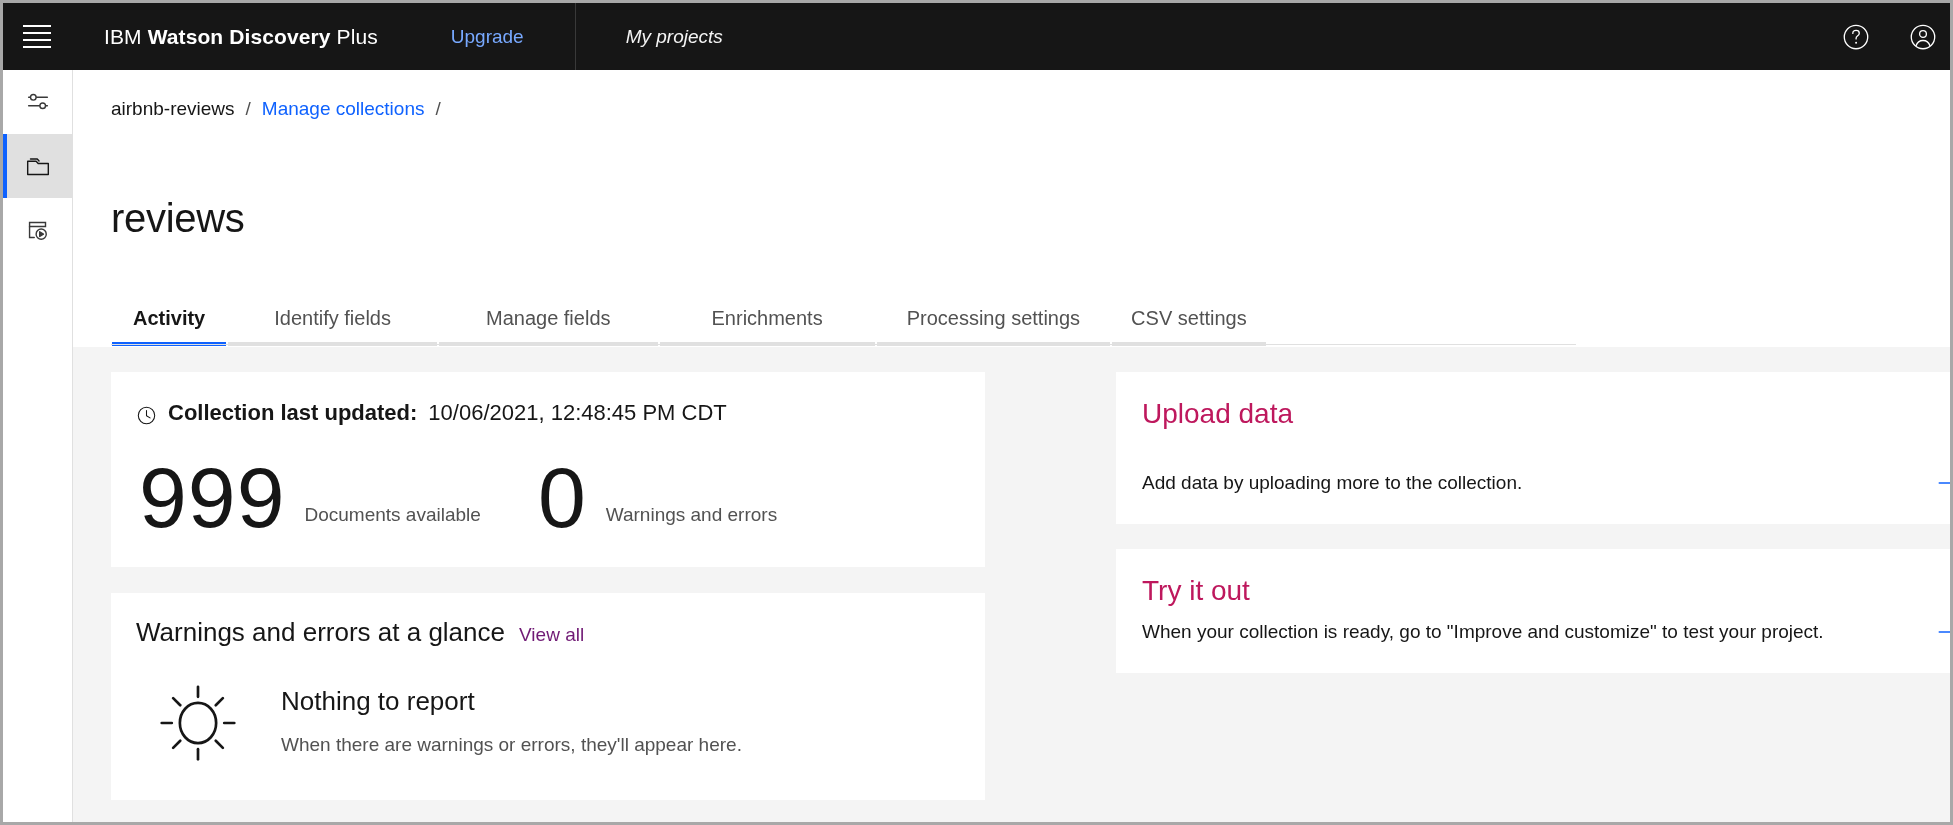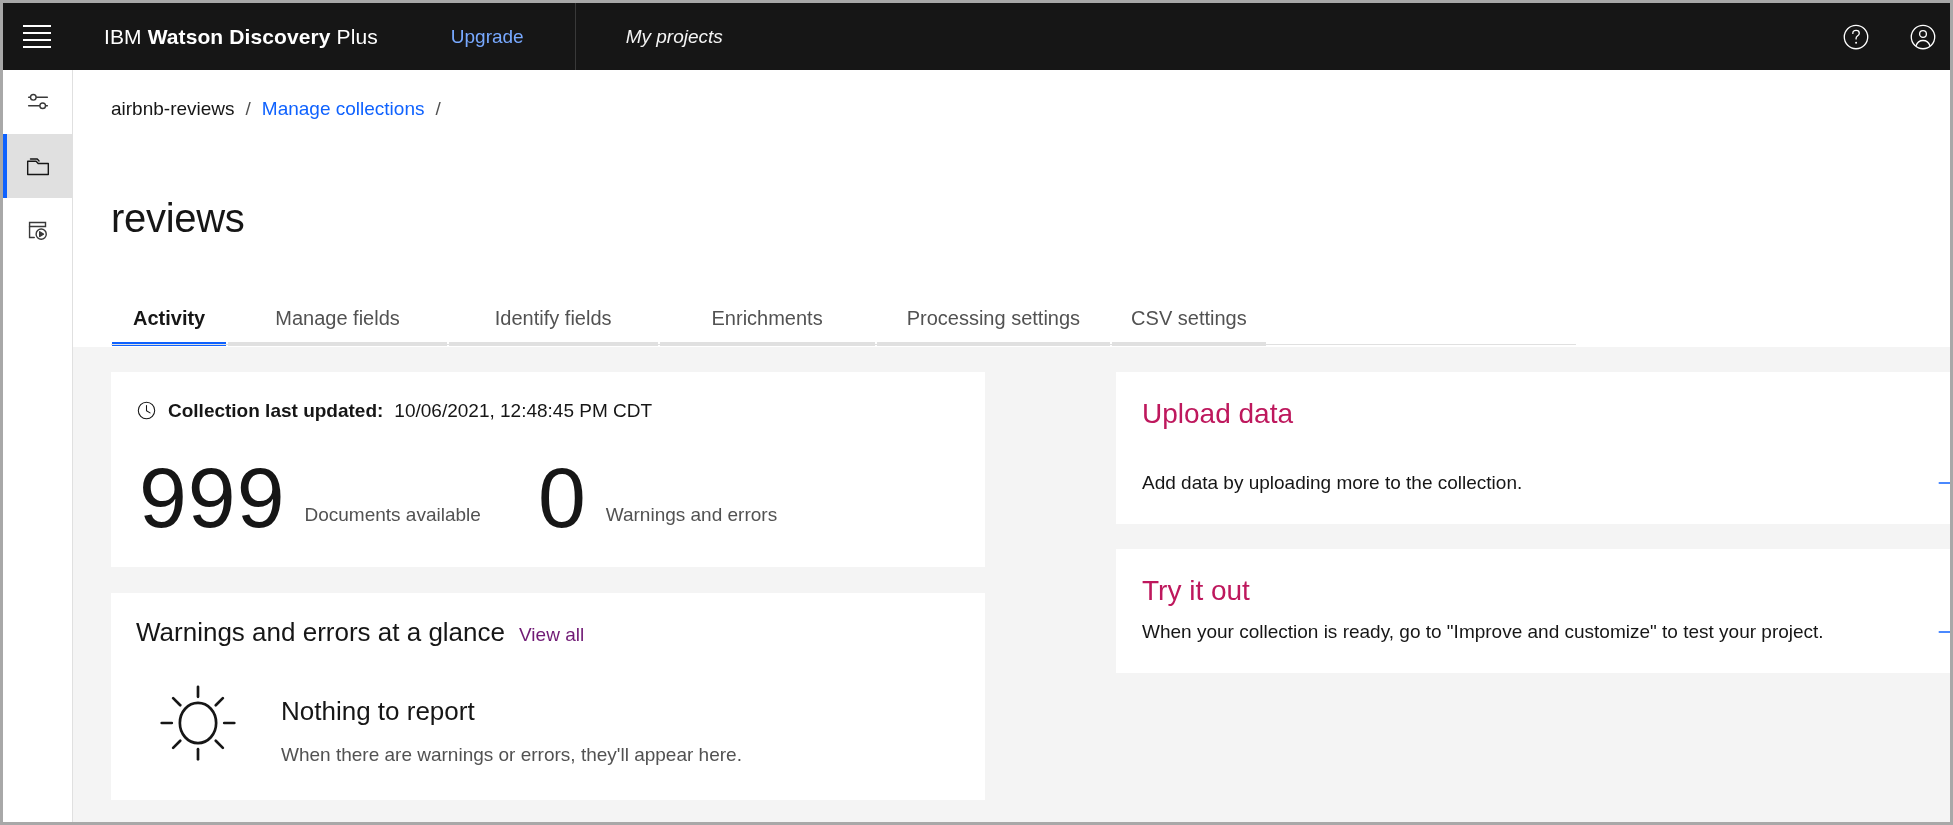--- a/index.html
+++ b/index.html
@@ -214,23 +214,23 @@
 
   
   .card-stats {
     left: 38px; top: 25px;
     width: 874px; height: 195px;
   }
   .last-updated {
     position: absolute;
     left: 25px; top: 28px;
     display: flex;
-    align-items: flex-start;
+    align-items: flex-end;
     gap: 11px;
-    font-size: 19px;
+    font-size: 22px;
     color: #161616;
     white-space: nowrap;
   }
   .lu-label { font-weight: 700; }
   .lu-value { font-weight: 400; }
 
   .stats-row {
     position: absolute;
     left: 28px; top: 88px;
     display: flex;
@@ -266,21 +266,21 @@
     gap: 14px;
     white-space: nowrap;
   }
   .warn-title { font-size: 26px; font-weight: 400; color: #161616; }
   .warn-viewall { font-size: 19px; color: #701a75; cursor: pointer; }
 
   .empty-state {
     position: absolute;
     left: 44px; top: 87px;
     display: flex;
-    align-items: flex-end;
+    align-items: flex-start;
     gap: 40px;
   }
   .empty-texts { padding-top: 6px; }
   .empty-title {
     font-size: 26px;
     font-weight: 400;
     color: #161616;
     margin-bottom: 17px;
   }
   .empty-sub { font-size: 19px; color: #525252; }
@@ -396,26 +396,26 @@
       <span class="bc-sep">/</span>
     </div>
 
     <div class="page-title">reviews</div>
 
     <div class="tabs">
       <div class="tab active">
         <span>Activity</span>
         <span class="tab-bar"></span>
       </div>
+      <div class="tab" style="padding:0 47px">
+        <span>Identify fields</span>
+        <span class="tab-bar"></span>
+      </div>
       <div class="tab" style="padding:0 48px">
         <span>Manage fields</span>
-        <span class="tab-bar"></span>
-      </div>
-      <div class="tab" style="padding:0 47px">
-        <span>Identify fields</span>
         <span class="tab-bar"></span>
       </div>
       <div class="tab" style="padding:0 53px">
         <span>Enrichments</span>
         <span class="tab-bar"></span>
       </div>
       <div class="tab" style="padding:0 31px">
         <span>Processing settings</span>
         <span class="tab-bar"></span>
       </div>

